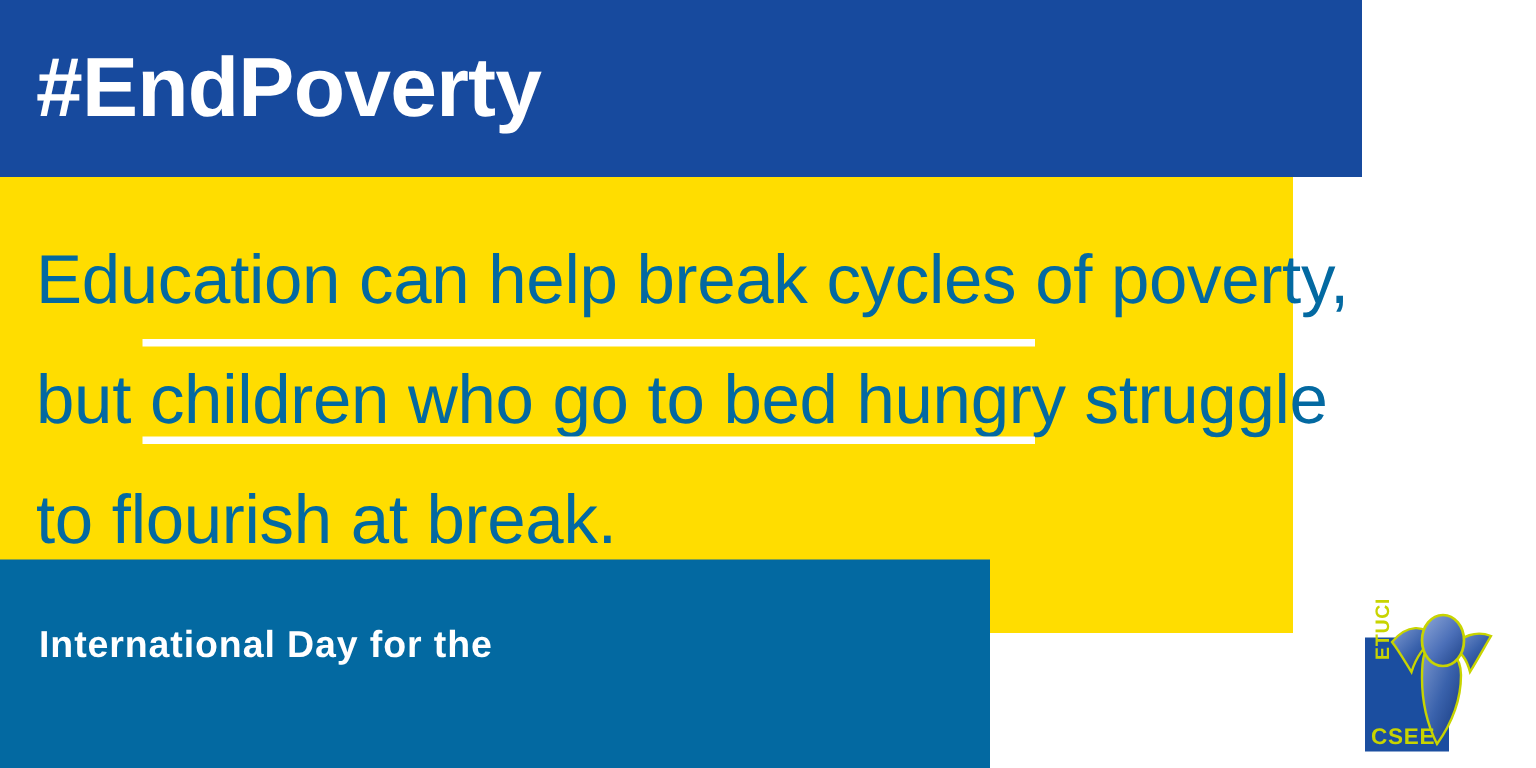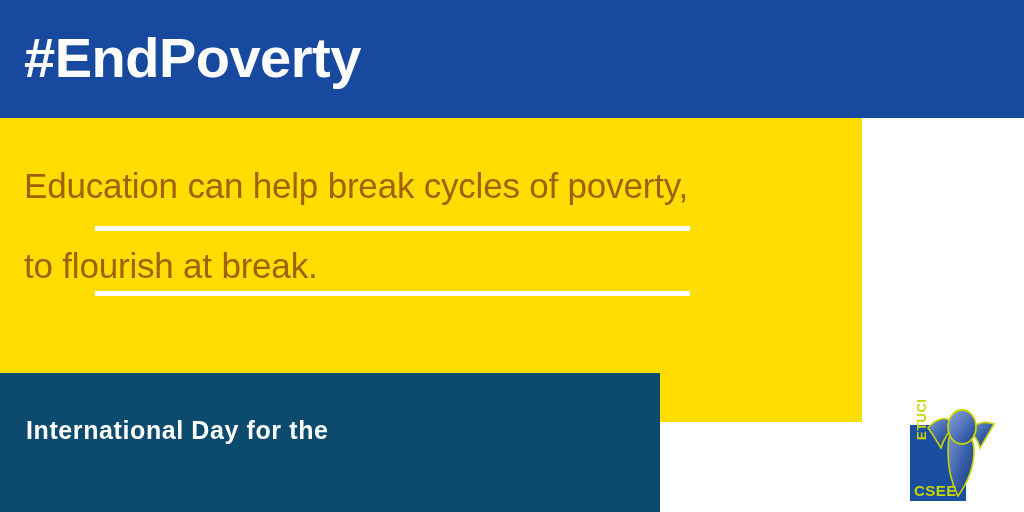--- a/index.html
+++ b/index.html
@@ -14,21 +14,21 @@
     background: #ffffff;
     overflow: hidden;
     font-family: "Liberation Sans", "DejaVu Sans", sans-serif;
   }
 
   
   .header-band {
     position: absolute;
     left: 0;
     top: 0;
-    width: 1024px;
+    width: 908px;
     height: 118px;
     background: #174A9E;
   }
   .hashtag {
     position: absolute;
     left: 24px;
     top: 26px;
     font-size: 56px;
     font-weight: 700;
     color: #ffffff;
@@ -46,23 +46,23 @@
     height: 304px;
     background: #FFDD00;
   }
   .quote-lines {
     position: absolute;
     left: 24px;
     top: 28px;
     width: 838px;
   }
   .quote-line {
-    font-size: 35px;
+    font-size: 46px;
     font-weight: 400;
-    color: #a16207;
+    color: #0369a1;
     line-height: 80px;
     height: 80px;
     white-space: nowrap;
     letter-spacing: -0.2px;
   }
 
   
   .rule {
     position: absolute;
     left: 95px;
@@ -73,21 +73,21 @@
   .rule-top  { top: 226px; }
   .rule-bot  { top: 291px; }
 
   
   .caption-box {
     position: absolute;
     left: 0;
     top: 373px;
     width: 660px;
     height: 139px;
-    background: #0c4a6e;
+    background: #0369a1;
   }
   .caption-text {
     position: absolute;
     left: 26px;
     top: 36px;
     color: #ffffff;
     font-size: 25px;
     font-weight: 700;
     line-height: 42px;
     letter-spacing: 0.6px;
@@ -109,20 +109,21 @@
 
 <div id="canvas">
 
   <div class="header-band">
     <div class="hashtag">#EndPoverty</div>
   </div>
 
   <div class="quote-panel">
     <div class="quote-lines">
       <div class="quote-line">Education can help break cycles of poverty,</div>
+      <div class="quote-line">but children who go to bed hungry struggle</div>
       <div class="quote-line">to flourish at break.</div>
     </div>
   </div>
 
   <div class="rule rule-top"></div>
   <div class="rule rule-bot"></div>
 
   <div class="caption-box">
     <div class="caption-text">
       <div>International Day for the</div>

